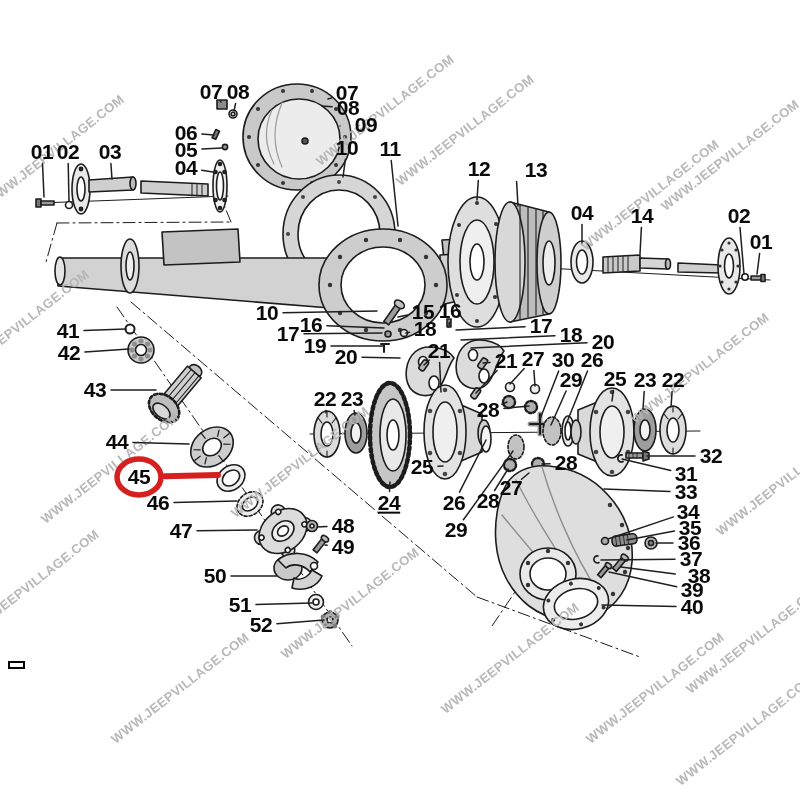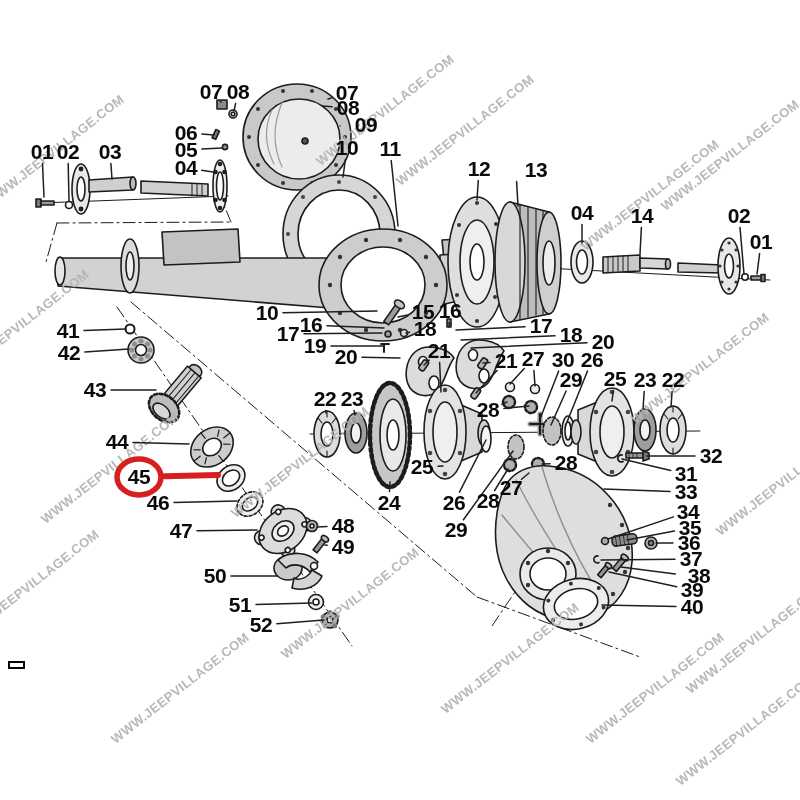--- a/index.html
+++ b/index.html
@@ -548,21 +548,21 @@
       <div class="plabel" style="left: 506px; top: 361px;">21</div>
       <div class="plabel" style="left: 533px; top: 359px;">27</div>
       <div class="plabel" style="left: 563px; top: 360px;">30</div>
       <div class="plabel" style="left: 592px; top: 360px;">26</div>
       <div class="plabel" style="left: 571px; top: 380px;">29</div>
       <div class="plabel" style="left: 615px; top: 379px;">25</div>
       <div class="plabel" style="left: 645px; top: 380px;">23</div>
       <div class="plabel" style="left: 673px; top: 380px;">22</div>
       <div class="plabel" style="left: 325px; top: 399px;">22</div>
       <div class="plabel" style="left: 352px; top: 399px;">23</div>
-      <div class="plabel" style="left: 389px; top: 503px;">24</div>
+      <div class="plabel" style="left: 389px; top: 503px; text-decoration: underline;">24</div>
       <div class="plabel" style="left: 422px; top: 467px;">25</div>
       <div class="plabel" style="left: 454px; top: 503px;">26</div>
       <div class="plabel" style="left: 488px; top: 501px;">28</div>
       <div class="plabel" style="left: 456px; top: 530px;">29</div>
       <div class="plabel" style="left: 511px; top: 488px;">27</div>
       <div class="plabel" style="left: 566px; top: 463px;">28</div>
       <div class="plabel" style="left: 488px; top: 410px;">28</div>
       <div class="plabel" style="left: 686px; top: 474px;">31</div>
       <div class="plabel" style="left: 711px; top: 456px;">32</div>
       <div class="plabel" style="left: 686px; top: 492px;">33</div>

